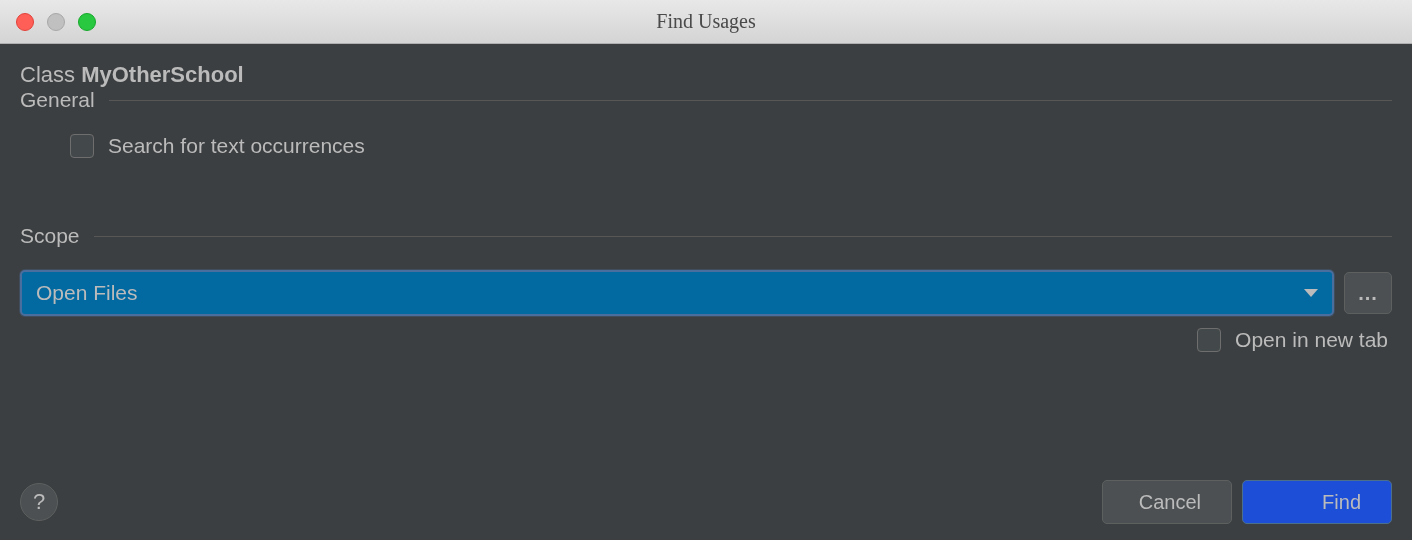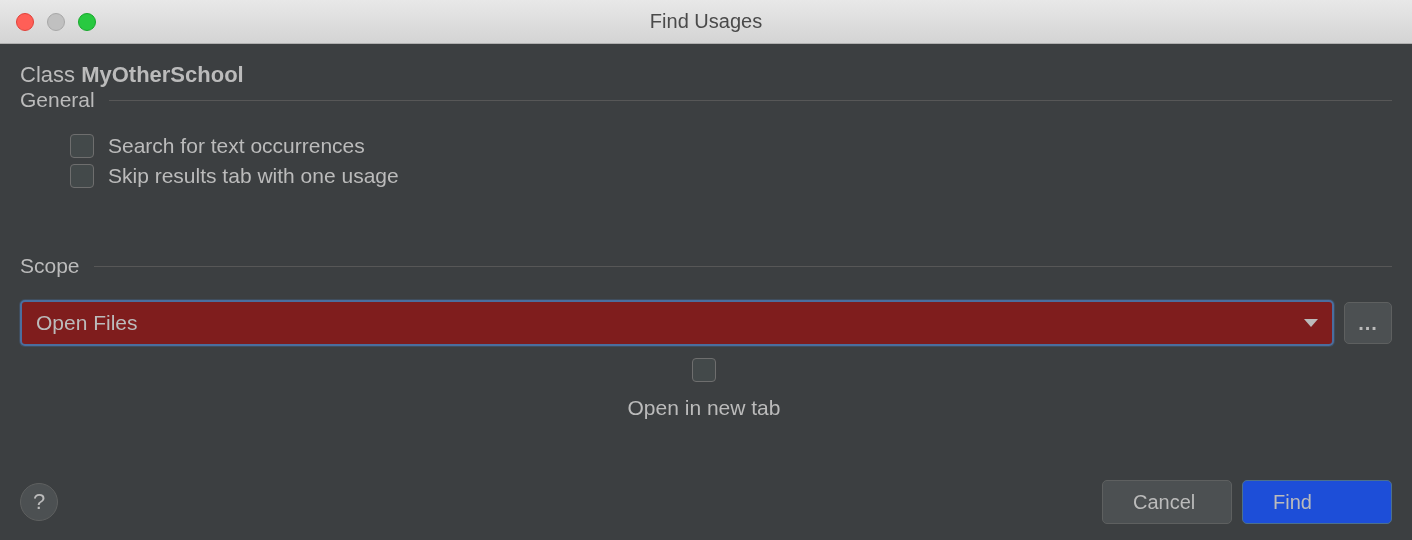--- a/index.html
+++ b/index.html
@@ -14,20 +14,21 @@
       background: #3c3f41;
       overflow: hidden;
     }
     .titlebar {
       height: 44px;
       background: linear-gradient(to bottom, #e8e8e8, #d4d4d4);
       display: flex;
       align-items: center;
       position: relative;
       border-bottom: 1px solid #b0b0b0;
+      font-family: Liberation Serif, serif;
     }
     .traffic-lights {
       display: flex;
       gap: 13px;
       margin-left: 16px;
     }
     .traffic-light {
       width: 18px;
       height: 18px;
       border-radius: 50%;
@@ -99,21 +100,21 @@
     }
     .scope-row {
       display: flex;
       align-items: center;
       gap: 10px;
       margin-bottom: 12px;
     }
     .scope-select {
       flex: 1;
       height: 46px;
-      background: #7f1d1d;
+      background: #0369a1;
       border: 2px solid #4a6e9e;
       border-radius: 5px;
       display: flex;
       align-items: center;
       justify-content: space-between;
       padding: 0 14px;
       box-shadow: 0 0 0 1px rgba(74,110,158,0.3);
     }
     .scope-value {
       font-size: 21px;
@@ -142,21 +143,20 @@
     }
     .open-new-tab-row {
       display: flex;
       justify-content: flex-end;
       align-items: center;
       gap: 14px;
       font-size: 21px;
       color: #bbbbbb;
       margin-bottom: 18px;
       padding-right: 4px;
-      flex-direction: column;
     }
     .footer {
       margin-top: auto;
       display: flex;
       align-items: center;
       justify-content: space-between;
     }
     .help-btn {
       width: 38px;
       height: 38px;
@@ -172,21 +172,21 @@
     .footer-buttons {
       display: flex;
       gap: 10px;
     }
     .btn {
       height: 44px;
       border-radius: 5px;
       font-size: 20px;
       display: flex;
       align-items: center;
-      justify-content: flex-start;
+      justify-content: flex-end;
       padding: 0 30px;
       min-width: 130px;
     }
     .btn-cancel {
       background: #4c5052;
       border: 1px solid #5e6060;
       color: #bbbbbb;
     }
     .btn-find {
       background: #1d4ed8;
@@ -215,24 +215,20 @@
 
   <div class="section-header">
     <span class="section-label">General</span>
     <div class="section-line"></div>
   </div>
 
   <div class="options">
     <div class="checkbox-row">
       <div class="checkbox"></div>
       <span>Search for text occurrences</span>
-    </div>
-    <div class="checkbox-row">
-      <div class="checkbox"></div>
-      <span>Skip results tab with one usage</span>
     </div>
   </div>
 
   <div class="section-header">
     <span class="section-label">Scope</span>
     <div class="section-line"></div>
   </div>
 
   <div class="scope-row">
     <div class="scope-select">

